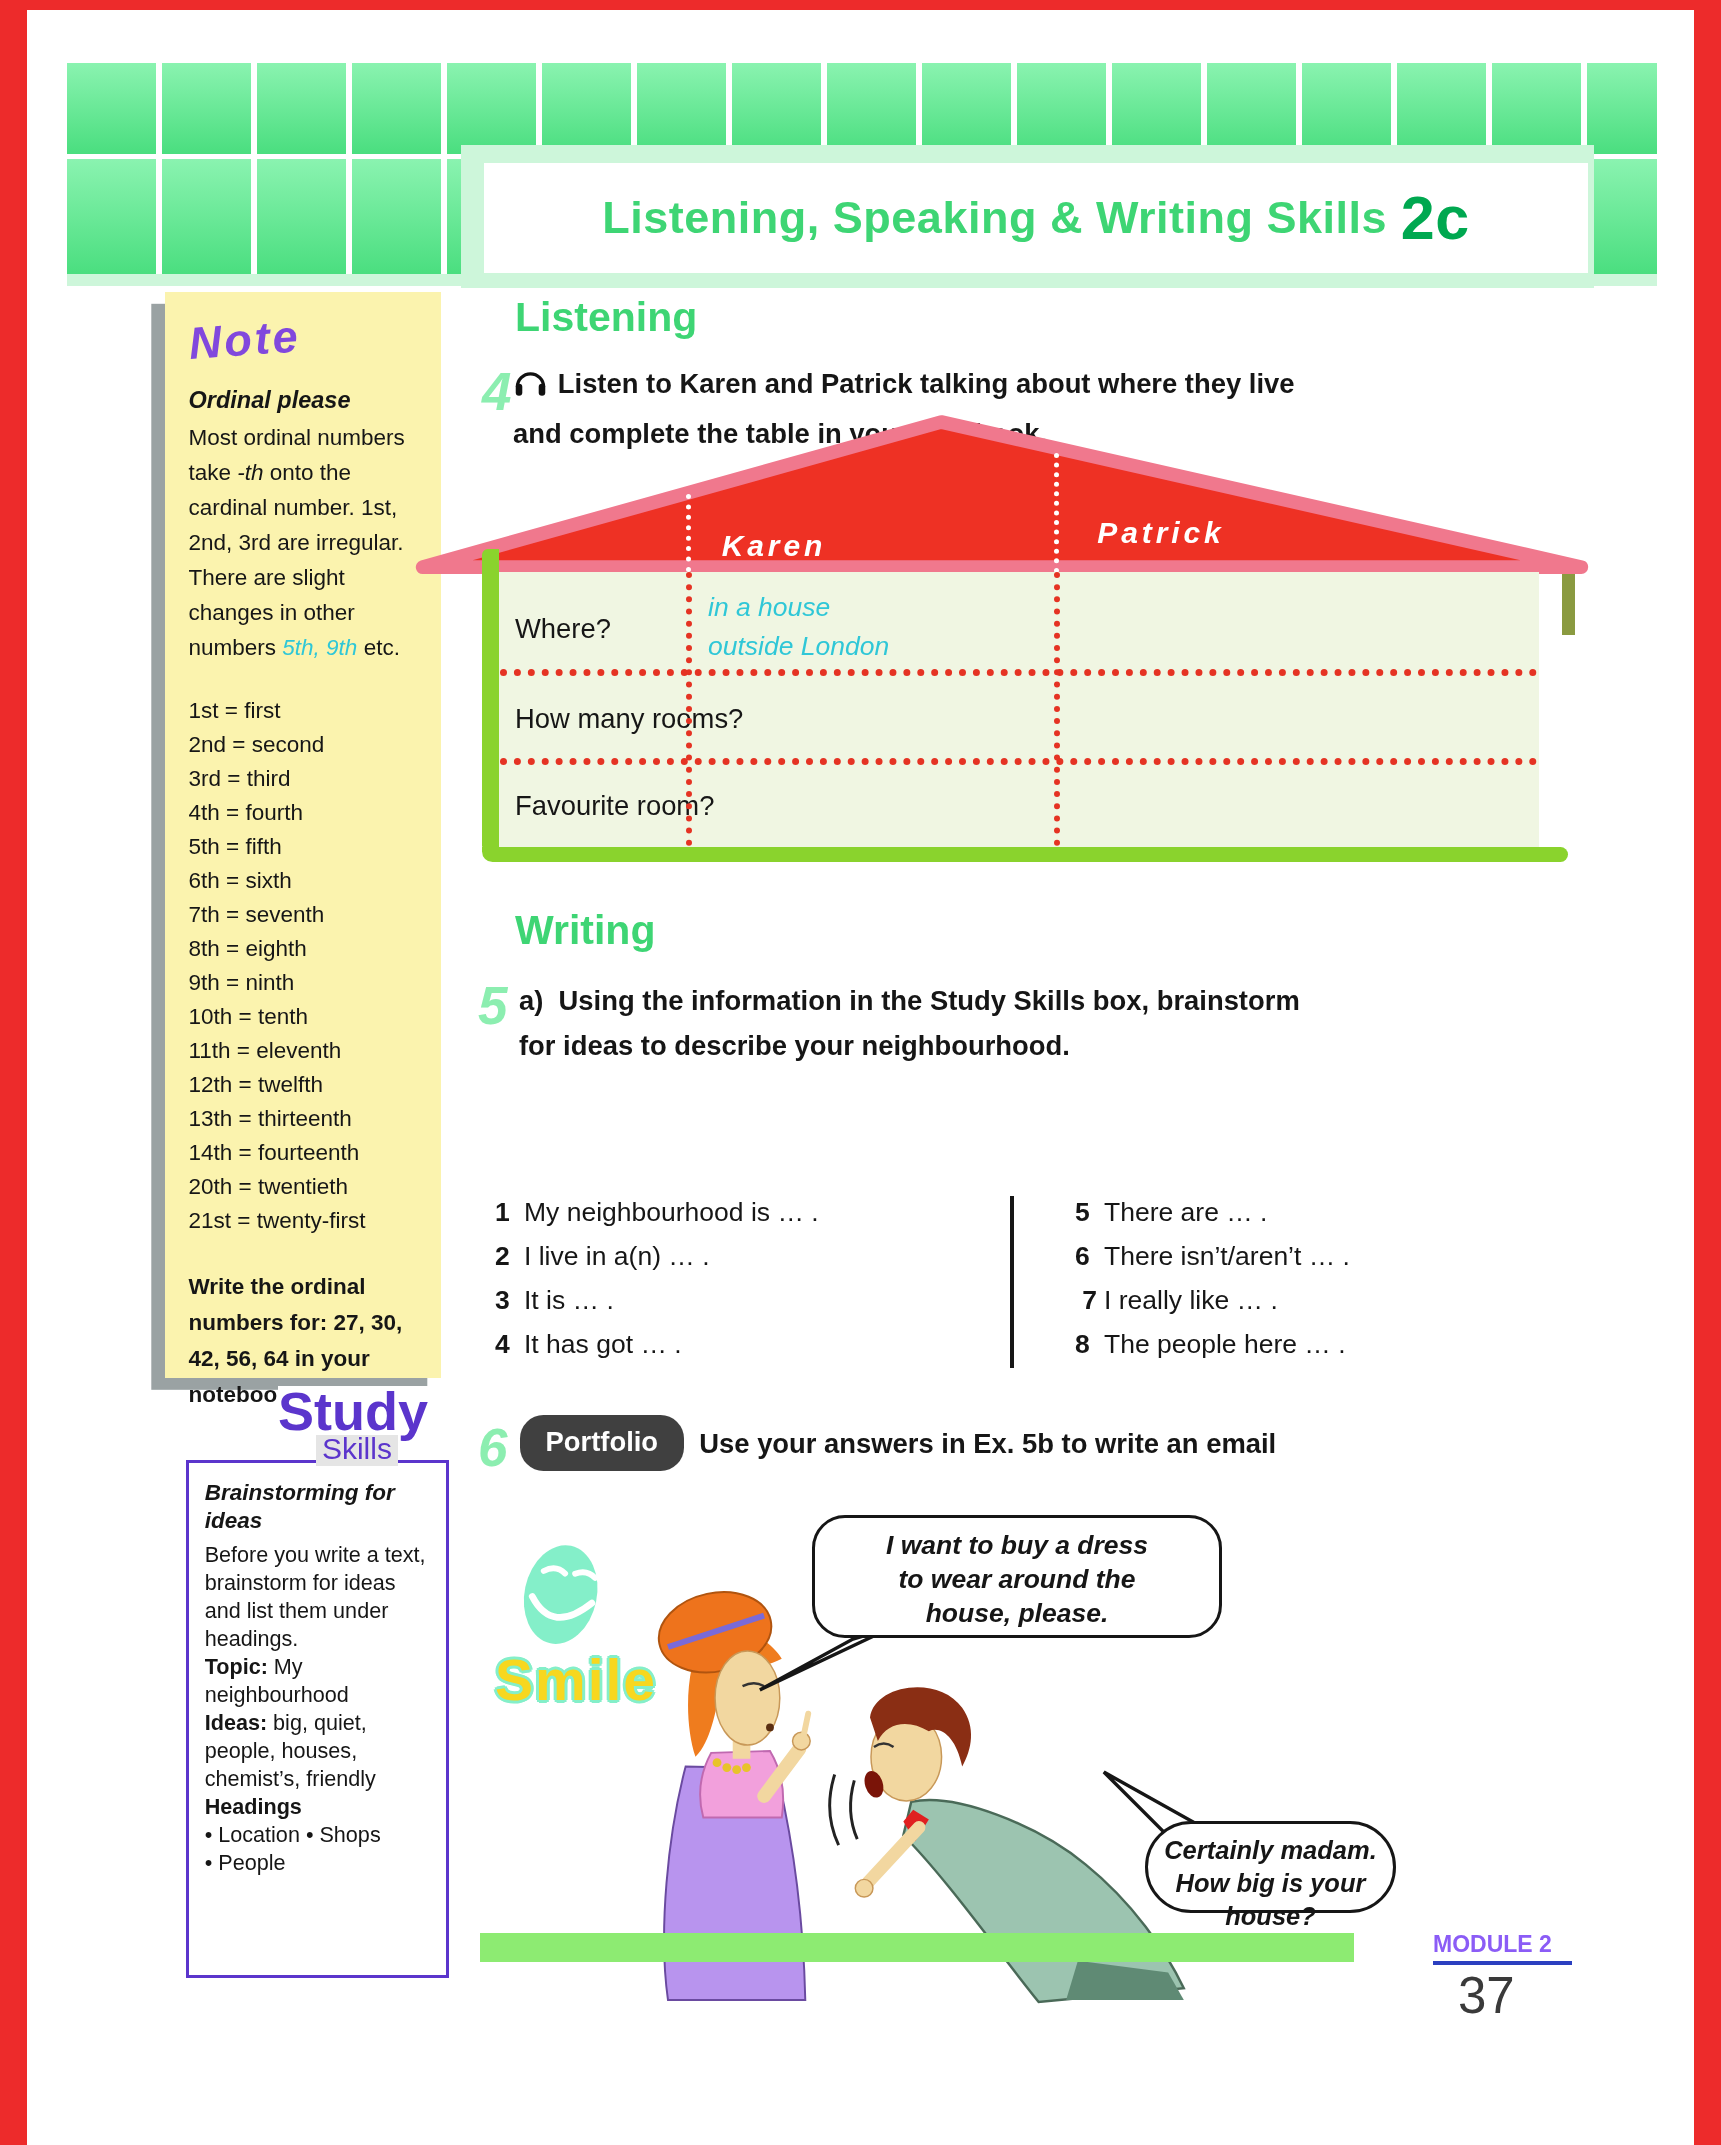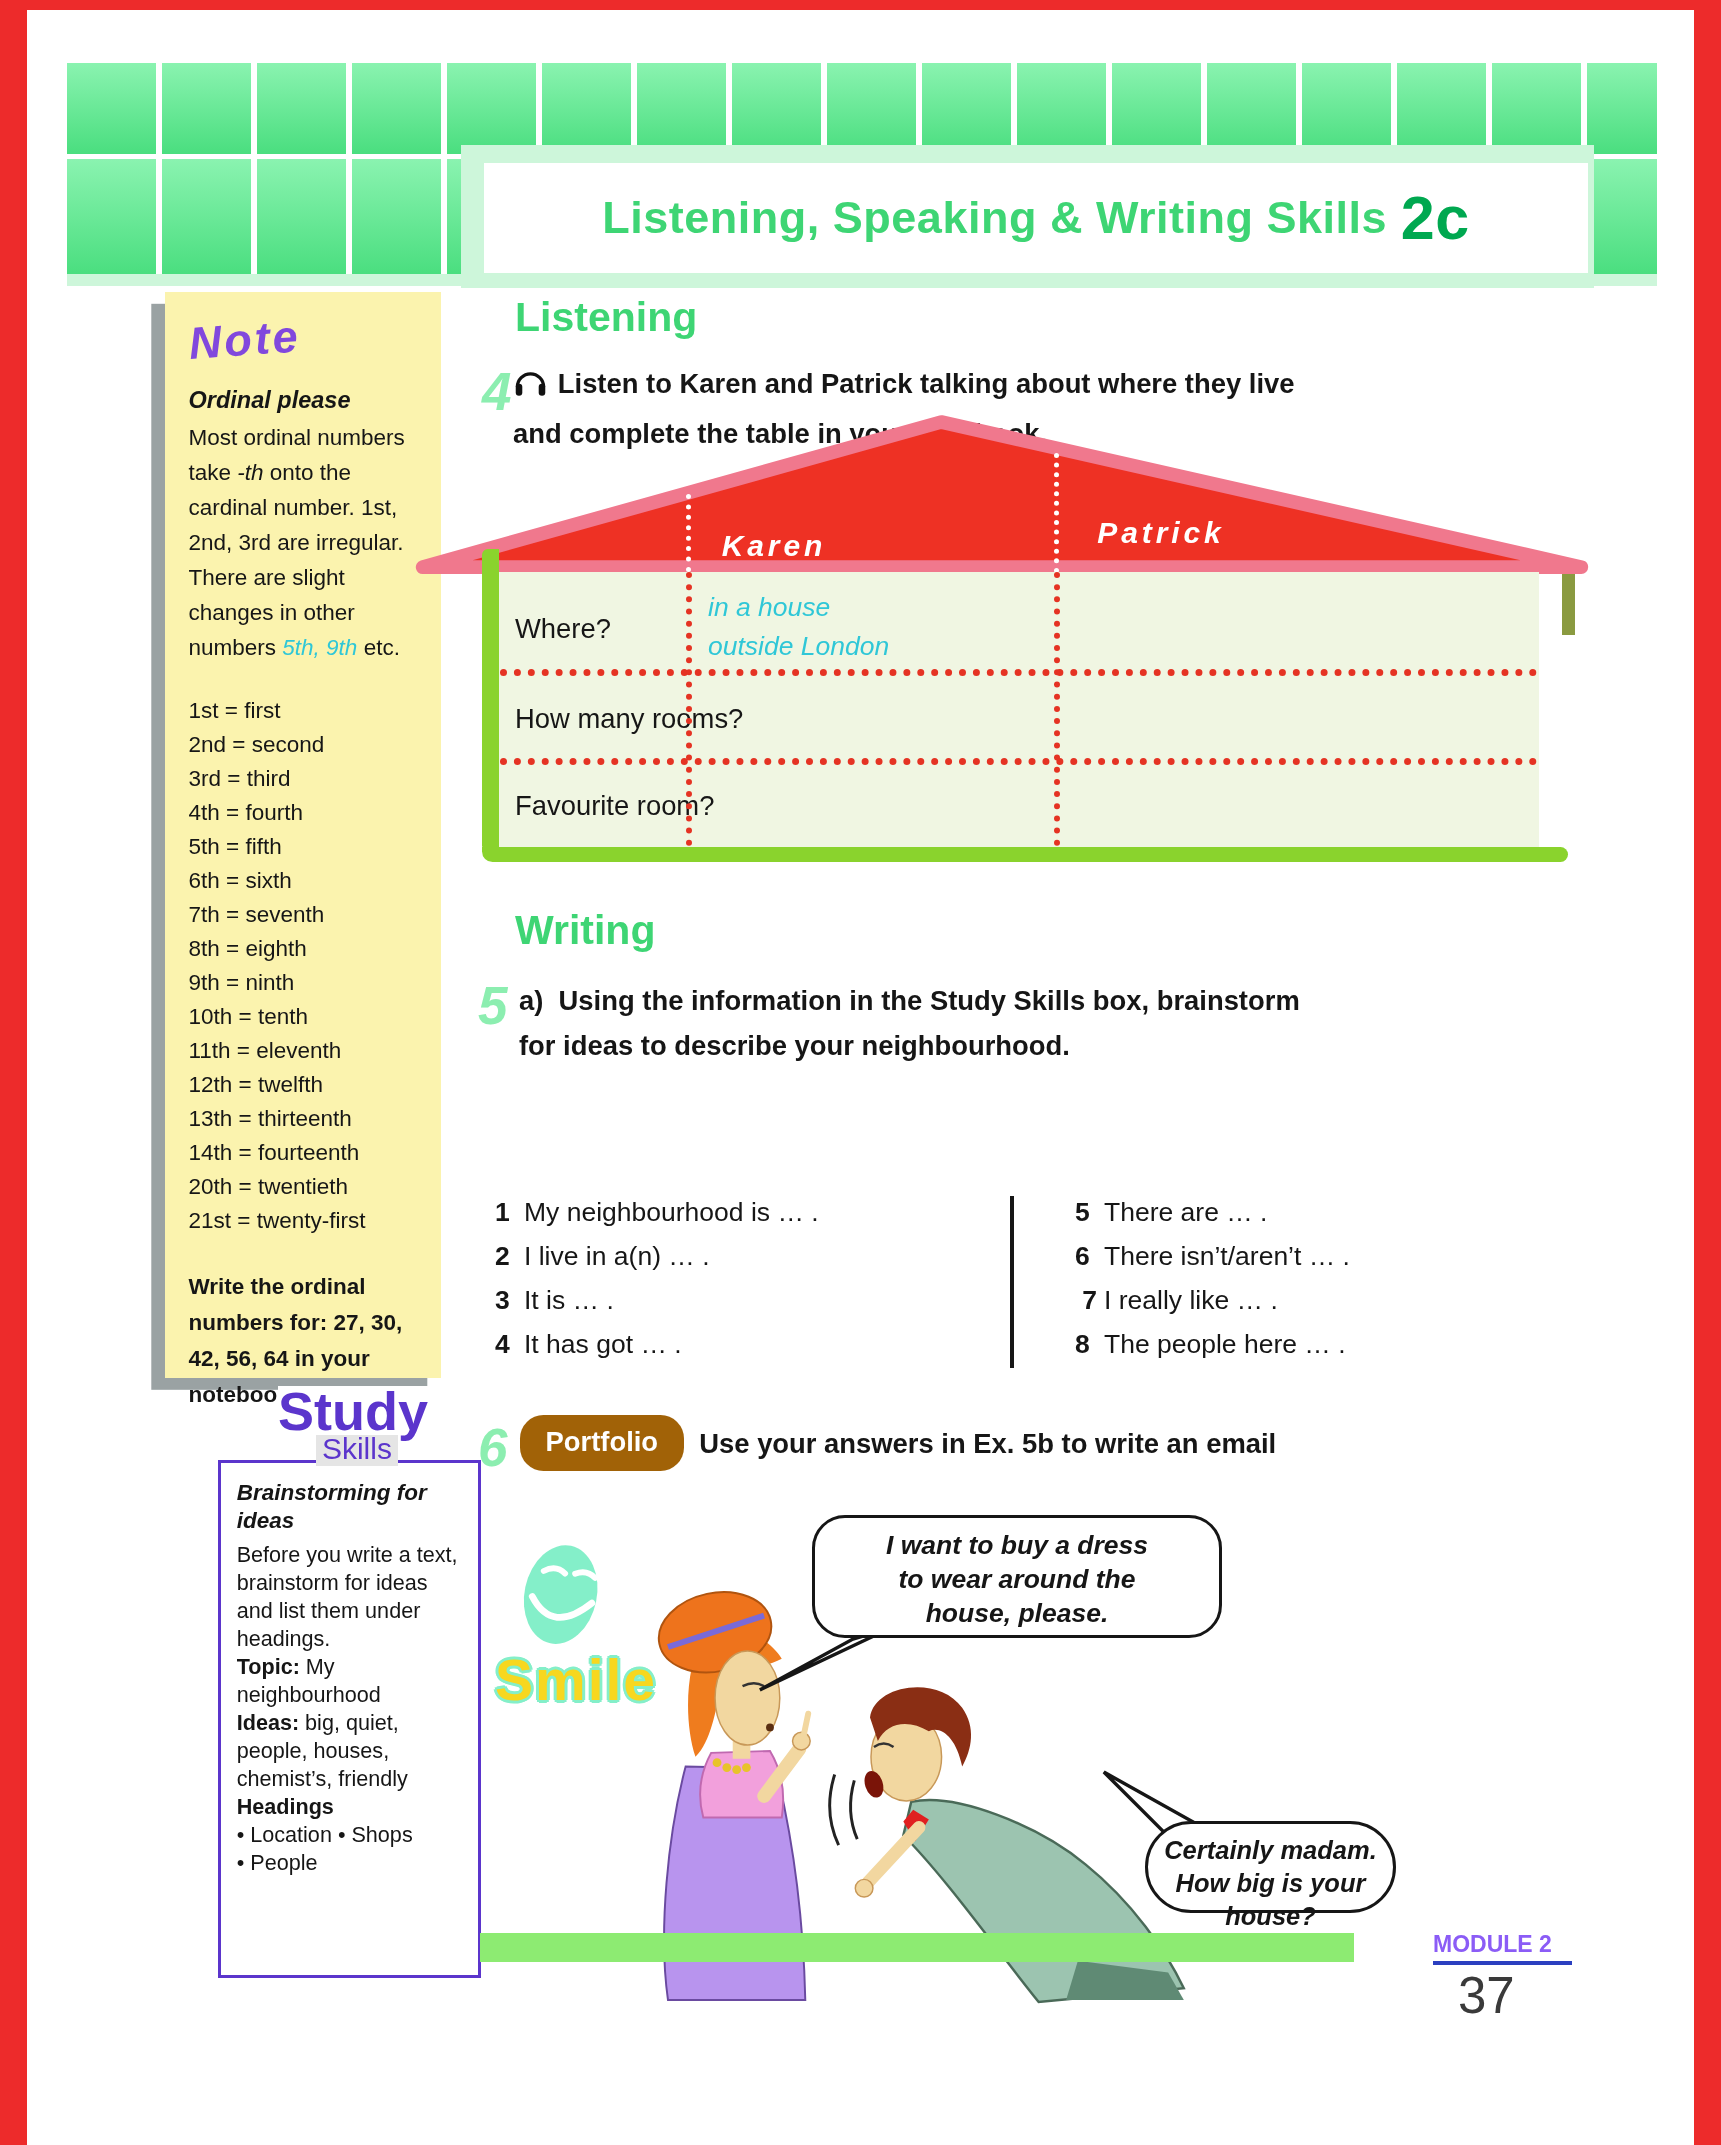--- a/index.html
+++ b/index.html
@@ -30,24 +30,24 @@
   .sent{font-size:26.5px;line-height:29px;}
   .sent .n{font-weight:bold;display:inline-block;width:29px;}
   
   .q{font-size:27.4px;}
   .cyan-ans{font-size:26.5px;line-height:39px;color:#2fc7d7;font-style:italic;}
   .roof-label{font-size:30px;font-weight:bold;font-style:italic;color:#fff;letter-spacing:3.9px;text-align:center;}
   .rdot-h{height:0;border-top:7.8px dotted #e53323;}
   .rdot-v{width:0;border-left:6.9px dotted #e53323;}
   .wdot-v{width:0;border-left:5.9px dotted #ffffff;}
   
-  .pill{display:inline-block;background:#a16207;color:#fff;border-radius:23.5px;padding:2.9px 25.5px 5.9px;
+  .pill{display:inline-block;background:#404040;color:#fff;border-radius:23.5px;padding:2.9px 25.5px 5.9px;
         font-size:27.4px;font-weight:bold;margin-right:15.7px;vertical-align:2px;}
   
-  .studybox{border:3.9px solid #5b35cc;background:#fff;box-sizing:border-box;padding:15.7px 11.8px 9.8px 15.7px;margin-left:32px;}
+  .studybox{border:3.9px solid #5b35cc;background:#fff;box-sizing:border-box;padding:15.7px 11.8px 9.8px 15.7px;}
   .study-big{font-size:54px;font-weight:bold;color:#5b35cc;background:#fff;line-height:51px;}
   .study-small{font-size:30px;color:#5b35cc;background:#e5e5e5;padding:0 5.9px 3.9px;line-height:27.4px;}
   .study-par{font-size:21.6px;line-height:28px;}
   .study-head{font-size:22.5px;font-weight:bold;font-style:italic;line-height:28px;}
   
   .smile-word{font-size:57px;font-weight:bold;color:#f7d71f;letter-spacing:2px;
     text-shadow:-2.9px 0 #84efc9,2.9px 0 #84efc9,0 -2.9px #84efc9,0 2.9px #84efc9,-2px -2px #84efc9,2px 2px #84efc9,-2px 2px #84efc9,2px -2px #84efc9;}
   .bubble{background:#fff;border:3.9px solid #161616;text-align:center;font-weight:bold;font-style:italic;box-sizing:border-box;}
   .bubble .ln{font-size:26.5px;line-height:34px;}
   

